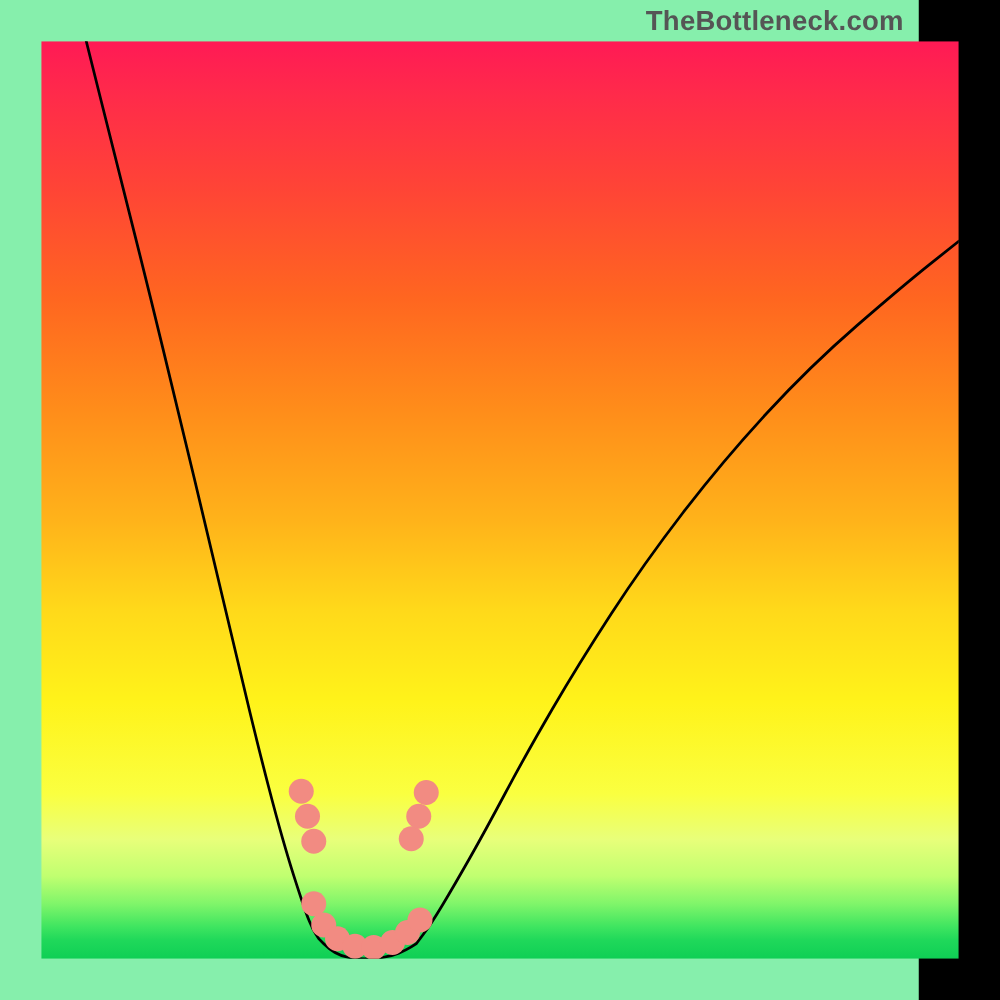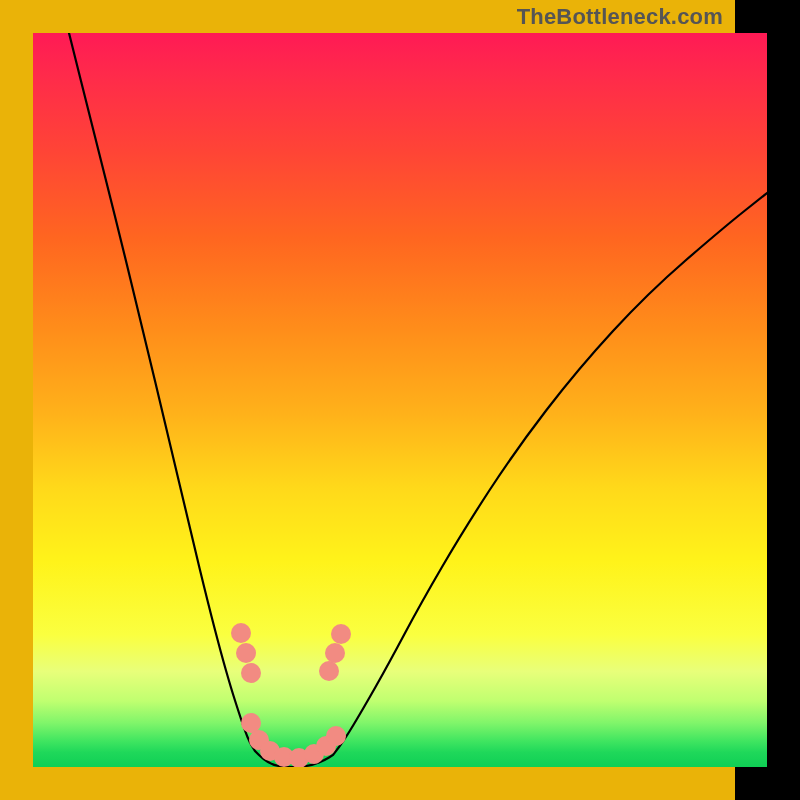--- a/index.html
+++ b/index.html
@@ -8,21 +8,21 @@
     width: 800px;
     height: 800px;
     background: #000;
     font-family: Arial, Helvetica, sans-serif;
     overflow: hidden;
   }
   .stage {
     position: relative;
     width: 735px;
     height: 800px;
-    background: #eab308;
+    background: #86efac;
   }
   .watermark {
     position: absolute;
     top: 4px;
     right: 12px;
     color: #555;
     font-size: 22px;
     font-weight: 600;
     letter-spacing: 0.2px;
     z-index: 5;

